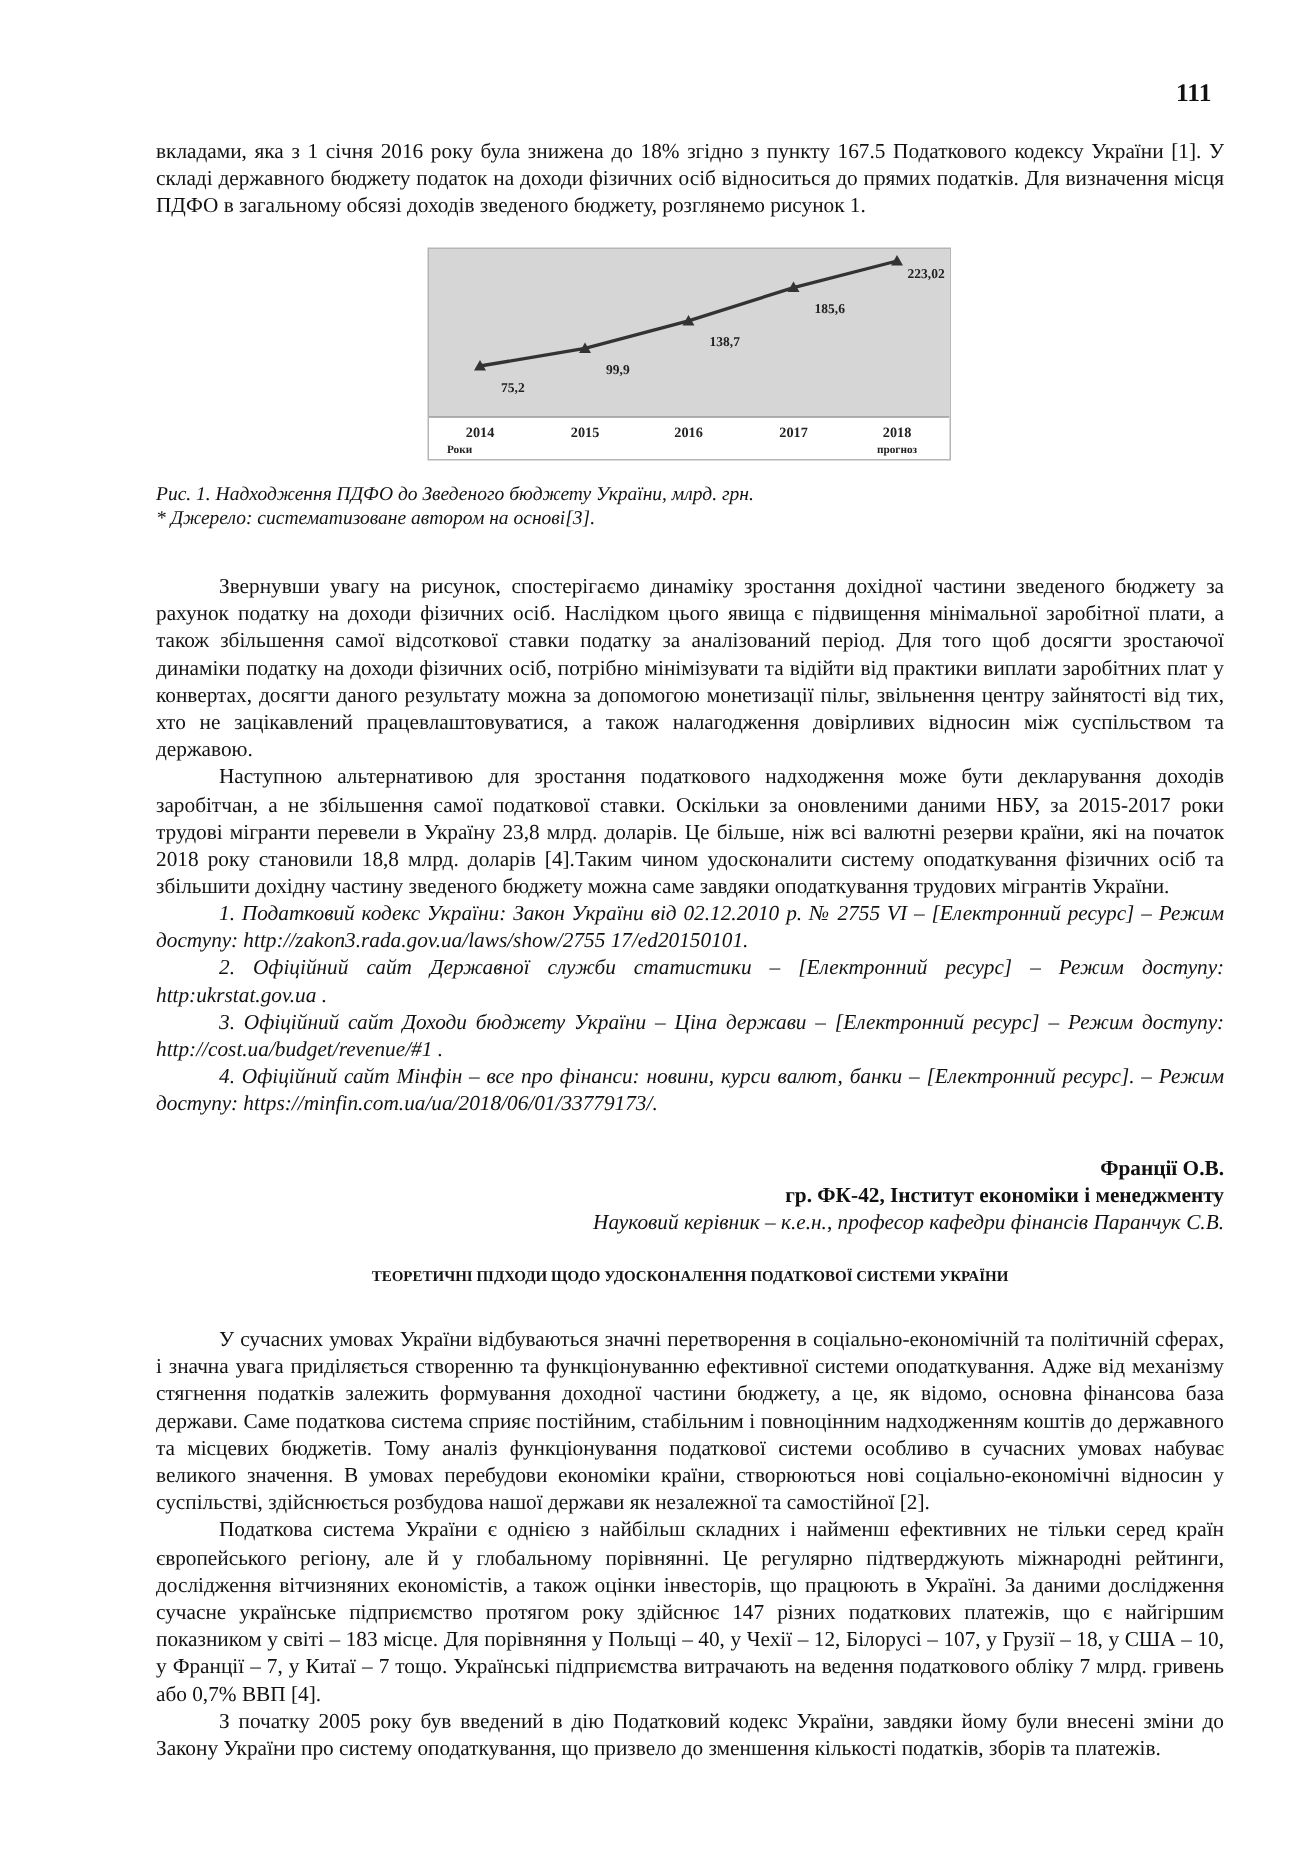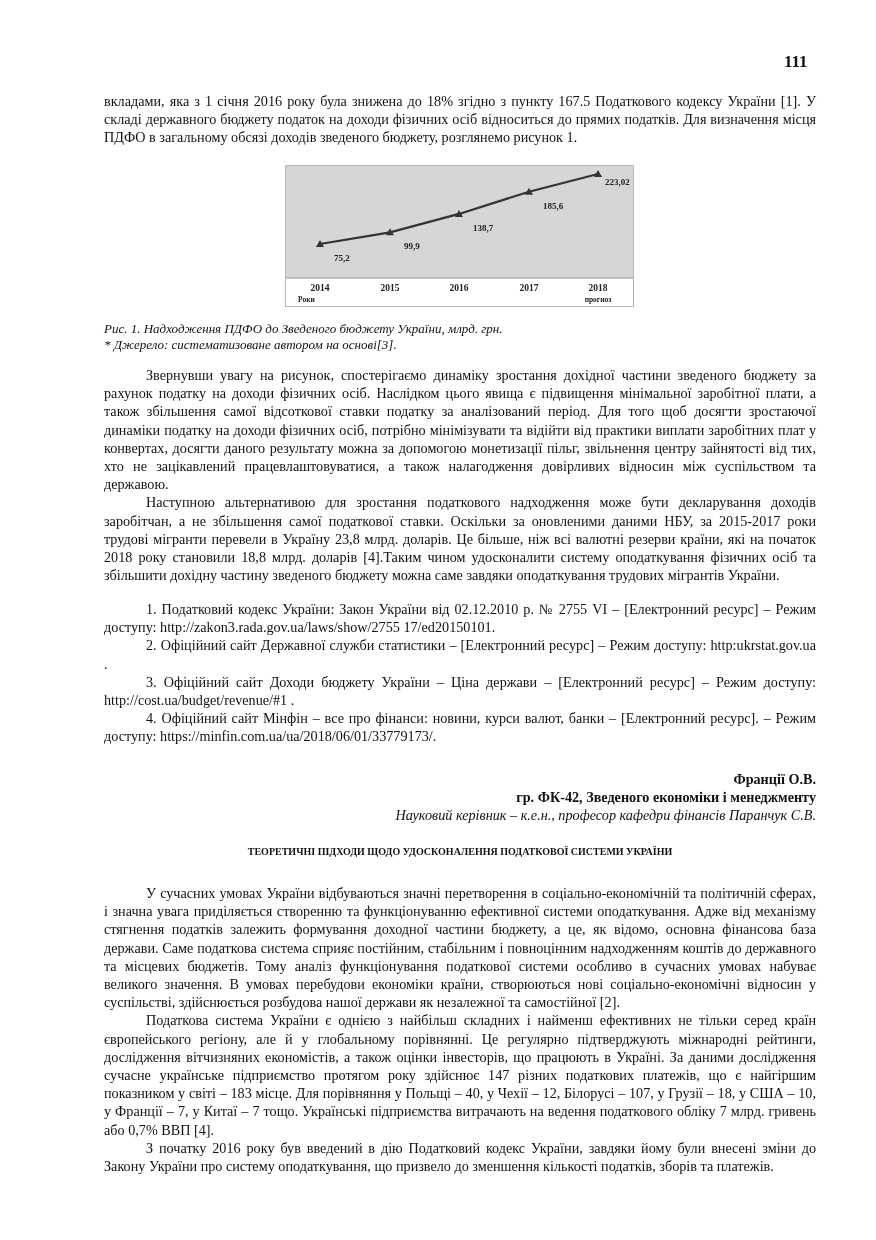--- a/index.html
+++ b/index.html
@@ -5,21 +5,21 @@
   html, body { margin: 0; padding: 0; background: #ffffff; }
   body { width: 876px; height: 1240px; position: relative; overflow: hidden;
          font-family: "Liberation Serif", serif; color: #111; }
   .page-num { position: absolute; left: 784px; top: 52px; font-size: 17px; font-weight: bold; }
   .block { position: absolute; left: 104px; width: 712px; font-size: 14.2px; line-height: 18.2px; text-align: justify; }
   .block p { margin: 0; }
   .indent { text-indent: 42px; }
   .chart { position: absolute; left: 285px; top: 165px; width: 347px; height: 140px; border: 1px solid #b5b5b5; background: #fff; }
   .chart svg { display: block; }
   .caption { position: absolute; left: 104px; width: 712px; text-align: left; font-style: italic; font-size: 13px; line-height: 16px; }
-  .refs { }
+  .refs { font-style: italic; }
   .author { position: absolute; right: 60px; text-align: right; font-size: 14.2px; line-height: 18px; }
   .author .b { font-weight: bold; }
   .author .i { font-style: italic; text-align: center; }
   .title { position: absolute; left: 104px; width: 712px; text-align: center; font-weight: bold; font-size: 10px; top: 846px; }
 </style>
 </head>
 <body>
 
 <div class="page-num">111</div>
 
@@ -54,37 +54,37 @@
         <text x="312" y="136" text-anchor="middle" font-family="&quot;Liberation Serif&quot;, serif" font-size="7.5" font-weight="bold" fill="#222">прогноз</text>
       </g>
   </svg>
 </div>
 
 <div class="caption" style="top:321px;">
   <div>Рис. 1. Надходження ПДФО до Зведеного бюджету України, млрд. грн.</div>
   <div>* Джерело: систематизоване автором на основі[3].</div>
 </div>
 
-<div class="block" style="top:366px;">
+<div class="block" style="top:382px;">
   <p class="indent">Звернувши увагу на рисунок, спостерігаємо динаміку зростання дохідної частини зведеного бюджету за рахунок податку на доходи фізичних осіб. Наслідком цього явища є підвищення мінімальної заробітної плати, а також збільшення самої відсоткової ставки податку за аналізований період. Для того щоб досягти зростаючої динаміки податку на доходи фізичних осіб, потрібно мінімізувати та відійти від практики  виплати заробітних плат у конвертах, досягти даного результату можна за допомогою монетизації пільг, звільнення центру зайнятості від тих, хто не зацікавлений працевлаштовуватися, а також налагодження довірливих відносин між суспільством та державою.</p>
   <p class="indent">Наступною альтернативою для зростання  податкового надходження може бути  декларування доходів заробітчан, а не збільшення самої податкової ставки. Оскільки за оновленими даними НБУ, за 2015-2017 роки трудові мігранти перевели в Україну 23,8 млрд. доларів. Це більше, ніж всі валютні резерви країни, які на початок 2018 року становили 18,8 млрд. доларів [4].Таким чином удосконалити систему оподаткування фізичних осіб та збільшити  дохідну частину зведеного бюджету можна саме завдяки оподаткування трудових мігрантів України.</p>
 </div>
 
 <div class="block refs" style="top:600px;">
   <p class="indent">1. Податковий кодекс України: Закон України від 02.12.2010 р. № 2755 VI – [Електронний ресурс] – Режим доступу: http://zakon3.rada.gov.ua/laws/show/2755 17/ed20150101.</p>
   <p class="indent">2. Офіційний сайт Державної служби статистики – [Електронний ресурс] – Режим доступу: http:ukrstat.gov.ua .</p>
   <p class="indent">3. Офіційний сайт Доходи бюджету України – Ціна держави – [Електронний ресурс] – Режим доступу: http://cost.ua/budget/revenue/#1 .</p>
   <p class="indent">4. Офіційний сайт Мінфін – все про фінанси: новини, курси валют, банки – [Електронний ресурс]. – Режим доступу: https://minfin.com.ua/ua/2018/06/01/33779173/.</p>
 </div>
 
 <div class="author" style="top:770px;">
   <div class="b">Франції О.В.</div>
-  <div class="b">гр. ФК-42, Зведеного економіки і менеджменту</div>
+  <div class="b">гр. ФК-42, Інститут економіки і менеджменту</div>
   <div class="i">Науковий керівник – к.е.н., професор кафедри фінансів Паранчук С.В.</div>
 </div>
 
 <div class="title">ТЕОРЕТИЧНІ ПІДХОДИ ЩОДО УДОСКОНАЛЕННЯ ПОДАТКОВОЇ СИСТЕМИ УКРАЇНИ</div>
 
 <div class="block" style="top:884px;">
   <p class="indent">У сучасних умовах  України  відбуваються значні перетворення в соціально-економічній та політичній сферах, і значна увага приділяється створенню та функціонуванню ефективної системи оподаткування. Адже від механізму стягнення податків залежить формування доходної частини бюджету, а це, як відомо, основна фінансова база держави. Саме податкова система сприяє постійним, стабільним і повноцінним надходженням коштів до державного та місцевих бюджетів. Тому аналіз функціонування податкової системи особливо  в сучасних умовах набуває великого значення. В умовах перебудови економіки країни, створюються нові соціально-економічні відносин у суспільстві, здійснюється розбудова нашої держави як незалежної та самостійної [2].</p>
   <p class="indent">Податкова система України є однією з найбільш складних і найменш ефективних не тільки серед країн європейського регіону, але й у глобальному порівнянні. Це регулярно підтверджують міжнародні рейтинги, дослідження вітчизняних економістів, а також оцінки інвесторів, що працюють в Україні. За даними дослідження сучасне українське підприємство протягом року здійснює 147 різних податкових платежів, що є найгіршим показником у світі – 183 місце. Для порівняння у Польщі – 40, у Чехії – 12, Білорусі – 107, у Грузії – 18, у США – 10, у Франції – 7, у Китаї – 7 тощо. Українські підприємства витрачають на ведення податкового обліку 7 млрд. гривень або 0,7% ВВП [4].</p>
-  <p class="indent">З початку 2016 року був введений в дію Податковий кодекс України, завдяки йому були внесені зміни до Закону України про систему оподаткування, що призвело до зменшення кількості податків, зборів та платежів.</p>
+  <p class="indent">З початку 2005 року був введений в дію Податковий кодекс України, завдяки йому були внесені зміни до Закону України про систему оподаткування, що призвело до зменшення кількості податків, зборів та платежів.</p>
 </div>
 
 </body></html>

